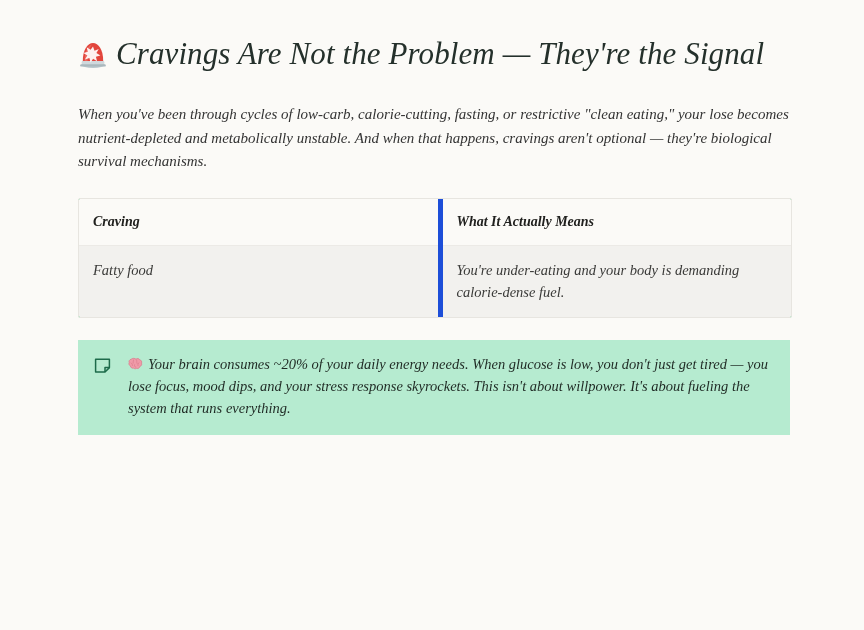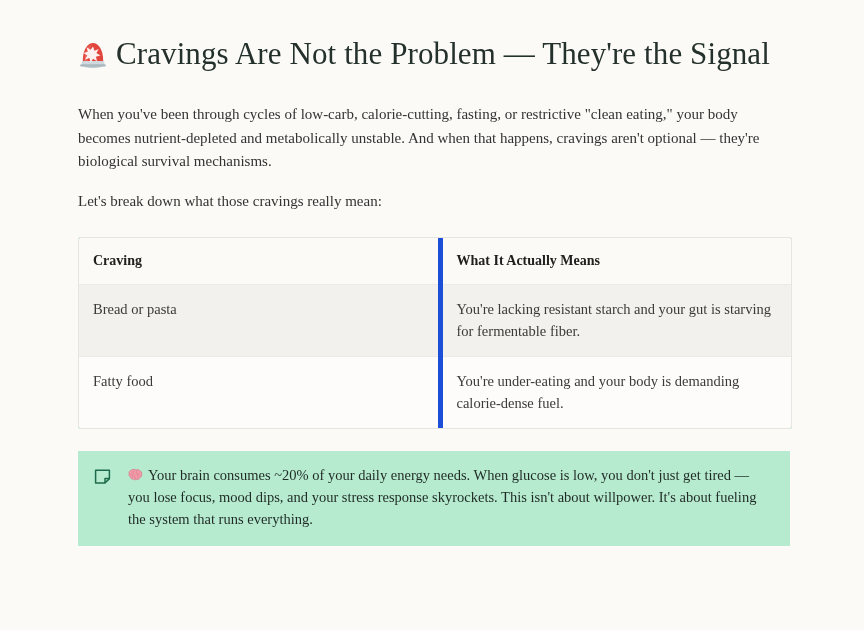--- a/index.html
+++ b/index.html
@@ -13,20 +13,21 @@
     font-family: "Liberation Serif", "DejaVu Serif", serif;
     color: #2e2e2e;
     overflow: hidden;
   }
   .page {
     width: 864px;
     height: 630px;
     position: relative;
     box-sizing: border-box;
     padding: 8px;
+    font-style: italic;
   }
   .content {
     position: absolute;
     left: 78px;
     top: 0;
     width: 712px;
   }
 
   
   .title {
@@ -153,42 +154,37 @@
 
     <h1 class="title"><span class="title-emoji"><svg viewBox="0 0 30 31" xmlns="http://www.w3.org/2000/svg">
             <ellipse cx="15" cy="27" rx="11.5" ry="3" fill="#b9c7cc"></ellipse>
             <rect x="3.5" y="22.5" width="23" height="4.5" rx="2.2" fill="#cfd8dc"></rect>
             <path d="M4.8 23 C4.8 11.5 9.6 5 15 5 C20.4 5 25.2 11.5 25.2 23 Z" fill="#e2453c"></path>
             <path d="M6.6 23 C6.6 13 10.4 7.2 14.2 6.6 C11.6 9.2 9.6 15 9.6 23 Z" fill="#f0786e" opacity="0.65"></path>
             <path d="M15 8.4 l1.5 4.4 4.3-1.7 -2.4 4 4 2.4 -4.5 1.2 1.2 4.5 -4-2.5 -2.5 3.9 -1.2-4.5 -4.5 1.3 2.5-4 -4-2.4 4.5-1.3 -1.3-4.5 4 2.5z" fill="#ffffff" opacity="0.92"></path>
             <rect x="2.2" y="26.2" width="25.6" height="2.4" rx="1.2" fill="#aab8bd"></rect>
           </svg></span><span>Cravings Are Not the Problem — They're the Signal</span></h1>
 
-    <p class="para para-1">When you've been through cycles of low-carb, calorie-cutting, fasting, or restrictive "clean eating," your body becomes nutrient-depleted and metabolically unstable. And when that happens, cravings aren't optional — they're biological survival mechanisms.</p>
-
-    <p class="para para-2">Let's break down what those cravings really mean:</p>
+    <p class="para para-1">When you've been through cycles of low-carb, calorie-cutting, fasting, or restrictive "clean eating," your lose becomes nutrient-depleted and metabolically unstable. And when that happens, cravings aren't optional — they're biological survival mechanisms.</p>
+
 
     <div class="table-wrap">
       <table class="cravings">
         <colgroup>
             <col class="c1">
             <col class="c2">
           </colgroup>
         <thead>
           <tr>
             <th class="col-1">Craving</th>
             <th class="col-2">What It Actually Means</th>
           </tr>
         </thead>
         <tbody>
           <tr>
-            <td class="col-1 cell-term">Bread or pasta</td>
-            <td class="col-2">You're lacking resistant starch and your gut is starving for fermentable fiber.</td>
-          </tr>
-          <tr>
             <td class="col-1 cell-term">Fatty food</td>
             <td class="col-2">You're under-eating and your body is demanding calorie-dense fuel.</td>
           </tr>
         </tbody>
       </table>
     </div>
 
     <div class="callout">
       <span class="callout-icon">
           <svg viewBox="0 0 17 17" xmlns="http://www.w3.org/2000/svg">

